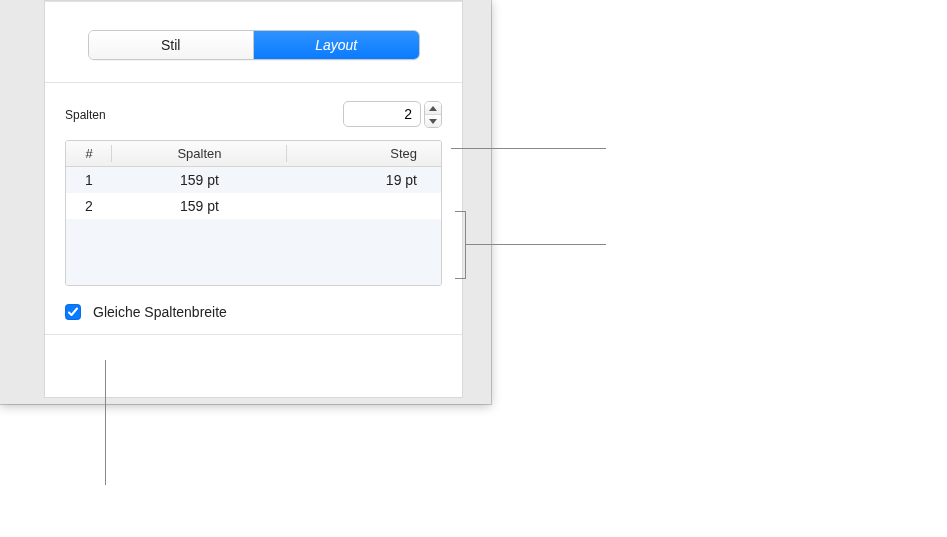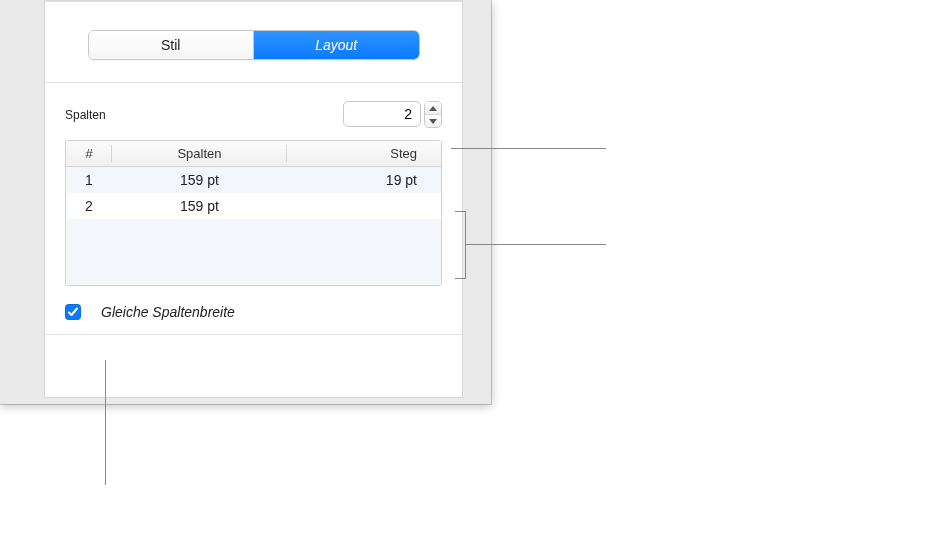--- a/index.html
+++ b/index.html
@@ -81,21 +81,21 @@
     content:"";position:absolute;right:0;top:4px;bottom:4px;width:1px;background:#d5d5d5;
   }
   .tbl td{padding:5px 10px;font-size:14px;}
   .tbl tr.alt td{background:#f3f7fb;}
   .tbl .col-num{width:46px;text-align:center;}
   .tbl .col-w{text-align:center;}
   .tbl .col-g{text-align:right;padding-right:24px;width:130px;margin-top:28px;}
   .tbl .filler td{height:56px;}
   
   .chkrow{
-    display:flex;align-items:flex-start;gap:20px;padding:18px 0 14px;font-style:italic;
+    display:flex;align-items:flex-start;gap:12px;padding:18px 0 14px;
   }
   .chkbox{
     width:16px;height:16px;border-radius:4px;background:#0a7bff;
     display:flex;align-items:center;justify-content:center;cursor:pointer;
     box-shadow:0 0 0 1px rgba(0,0,0,.1) inset;
   }
   .chkbox svg{display:block;}
   .chklabel{font-size:14px;}
   
   .callout{position:absolute;border-top:1px solid #888;}

